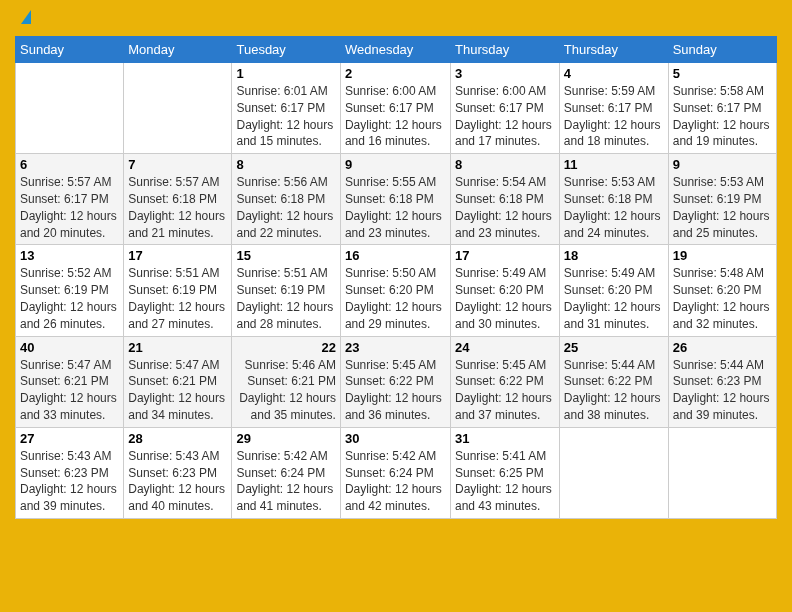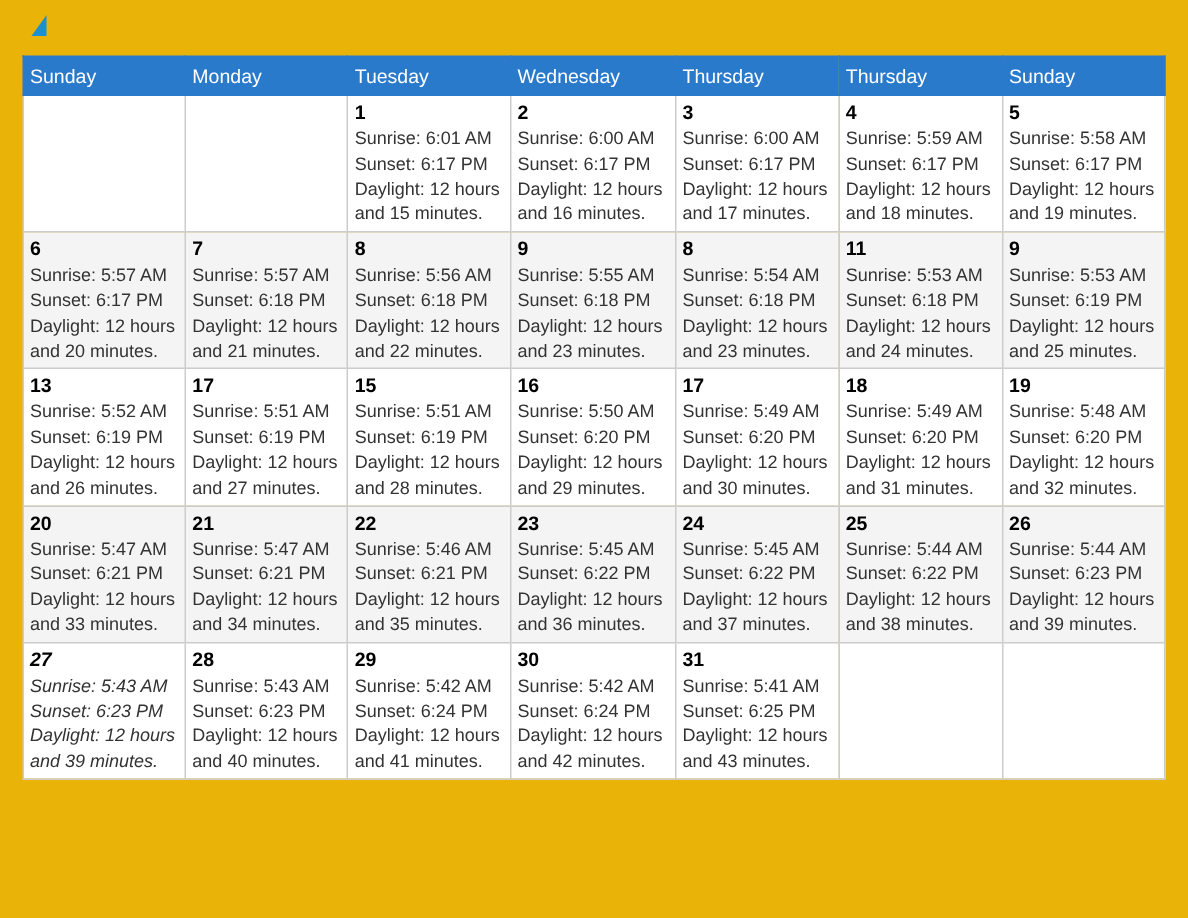--- a/index.html
+++ b/index.html
@@ -197,28 +197,28 @@
             <span class="day-number">18</span>
             <div class="day-info">Sunrise: 5:49 AM<br>Sunset: 6:20 PM<br>Daylight: 12 hours and 31 minutes.</div>
           </td>
           <td style="background: rgb(255, 255, 255);">
             <span class="day-number">19</span>
             <div class="day-info">Sunrise: 5:48 AM<br>Sunset: 6:20 PM<br>Daylight: 12 hours and 32 minutes.</div>
           </td>
         </tr>
         <tr>
           <td style="background: rgb(244, 244, 244);">
-            <span class="day-number">20</span>
+            <span class="day-number">40</span>
             <div class="day-info">Sunrise: 5:47 AM<br>Sunset: 6:21 PM<br>Daylight: 12 hours and 33 minutes.</div>
           </td>
           <td style="background: rgb(244, 244, 244); margin-top: 20px;">
             <span class="day-number">21</span>
             <div class="day-info">Sunrise: 5:47 AM<br>Sunset: 6:21 PM<br>Daylight: 12 hours and 34 minutes.</div>
           </td>
-          <td style="background: rgb(244, 244, 244);">
+          <td style="background: rgb(244, 244, 244); text-align: right;">
             <span class="day-number">22</span>
             <div class="day-info">Sunrise: 5:46 AM<br>Sunset: 6:21 PM<br>Daylight: 12 hours and 35 minutes.</div>
           </td>
           <td style="background: rgb(244, 244, 244);">
             <span class="day-number">23</span>
             <div class="day-info">Sunrise: 5:45 AM<br>Sunset: 6:22 PM<br>Daylight: 12 hours and 36 minutes.</div>
           </td>
           <td style="background: rgb(244, 244, 244);">
             <span class="day-number">24</span>
             <div class="day-info">Sunrise: 5:45 AM<br>Sunset: 6:22 PM<br>Daylight: 12 hours and 37 minutes.</div>
@@ -226,21 +226,21 @@
           <td style="background: rgb(244, 244, 244); margin-left: 12px;">
             <span class="day-number">25</span>
             <div class="day-info">Sunrise: 5:44 AM<br>Sunset: 6:22 PM<br>Daylight: 12 hours and 38 minutes.</div>
           </td>
           <td style="background: rgb(244, 244, 244);">
             <span class="day-number">26</span>
             <div class="day-info">Sunrise: 5:44 AM<br>Sunset: 6:23 PM<br>Daylight: 12 hours and 39 minutes.</div>
           </td>
         </tr>
         <tr>
-          <td style="background: rgb(255, 255, 255); font-style: italic;">
+          <td style="background: rgb(255, 255, 255);">
             <span class="day-number">27</span>
             <div class="day-info">Sunrise: 5:43 AM<br>Sunset: 6:23 PM<br>Daylight: 12 hours and 39 minutes.</div>
           </td>
           <td style="background: rgb(255, 255, 255);">
             <span class="day-number">28</span>
             <div class="day-info">Sunrise: 5:43 AM<br>Sunset: 6:23 PM<br>Daylight: 12 hours and 40 minutes.</div>
           </td>
           <td style="background: rgb(255, 255, 255);">
             <span class="day-number">29</span>
             <div class="day-info">Sunrise: 5:42 AM<br>Sunset: 6:24 PM<br>Daylight: 12 hours and 41 minutes.</div>

